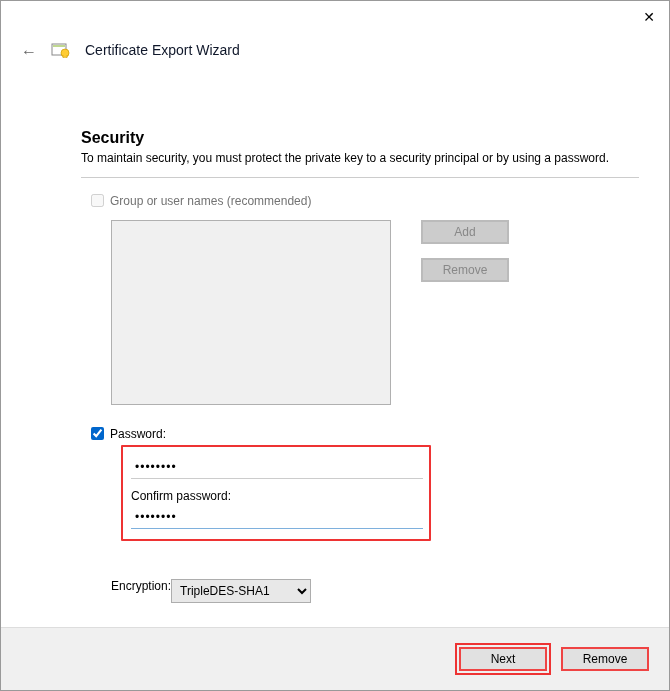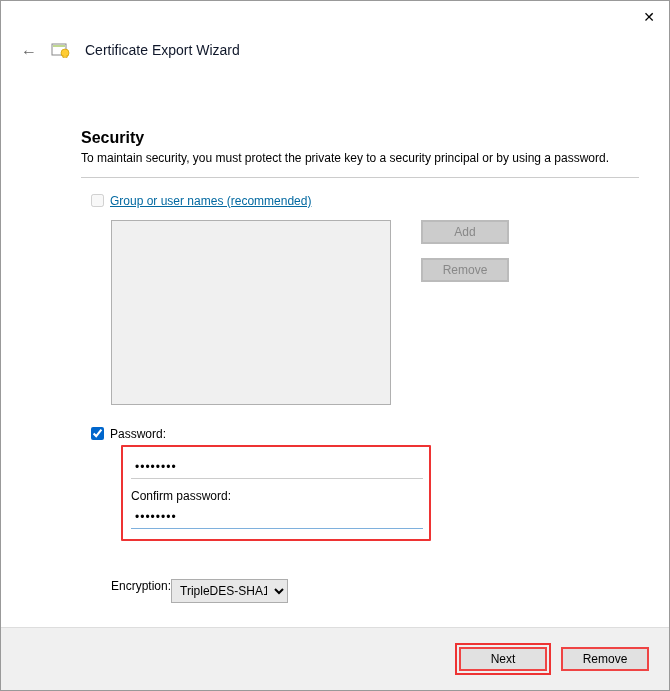--- a/index.html
+++ b/index.html
@@ -13,39 +13,39 @@
     .wizard-title { font-size: 14px; color: #0f172a; }
     
     .content { padding: 70px 30px 0 80px; }
     .sec-heading { font-weight: 600; font-size: 16px; margin-bottom: 4px; }
     .sec-desc { font-size: 12px; margin-bottom: 10px; max-width: 540px; line-height: 1.3; }
     hr.sep { border: none; border-top: 1px solid #ccc; margin-bottom: 16px; }
     
     .check-row { display: flex; align-items: center; gap: 6px; margin-left: 10px; }
     .check-row input[type="checkbox"] { width: 13px; height: 13px; accent-color: #0066cc; }
     .check-row label { font-size: 12px; }
-    .check-row input[disabled] + label, .disabled-text { color: #0369a1; text-decoration: underline; }
+    .check-row input[disabled] + label, .disabled-text { color: #737373; }
     
     .group-row { display: flex; align-items: flex-start; gap: 30px; margin: 12px 0 0 30px; }
     .listbox { width: 280px; height: 185px; background: #f0f0f0; border: 1px solid #b0b0b0; }
     .btn-col { display: flex; flex-direction: column; gap: 14px; }
     .win-btn { width: 88px; height: 24px; background: #e1e1e1; border: 2px solid #ef4444; font-size: 12px; cursor: pointer; }
     .win-btn:disabled { background: #ccc; color: #888; border-color: #bbb; cursor: default; }
     
     .pwd-row { margin: 22px 0 0 10px; }
     .pwd-row .check-row { margin-left: 0; }
     
     .red-box { border: 2px solid #e33; border-radius: 1px; margin: 4px 0 0 30px; width: 310px; padding: 10px 8px 10px 8px; }
     .pwd-field { width: 292px; height: 22px; border: none; border-bottom: 1px solid #ccc; font-size: 12px; padding: 2px 4px; outline: none; font-family: inherit; letter-spacing: 1px; }
     .confirm-label { font-size: 12px; margin: 10px 0 4px 0; display: block; }
     .pwd-field.confirm { border-bottom: 1px solid #7eb0dd; }
     
     .enc-row { margin: 38px 0 0 30px; display: flex; }
     .enc-row label { font-size: 12px; }
-    .enc-select { width: 117px; height: 24px; background: #e8e8e8; border: 1px solid #adadad; font-size: 12px; padding: 2px 4px; }
+    .enc-select { width: 140px; height: 24px; background: #e8e8e8; border: 1px solid #adadad; font-size: 12px; padding: 2px 4px; }
     
     .footer { position: absolute; bottom: 0; left: 0; right: 0; height: 63px; background: #f0f0f0; border-top: 1px solid #ddd; display: flex; justify-content: flex-end; align-items: center; padding-right: 20px; gap: 10px; }
     .next-wrap { border: 2px solid #e33; padding: 2px; }
   </style>
 </head>
 <body>
 
 <span class="close-btn">✕</span>
 
 <div class="header-row">

